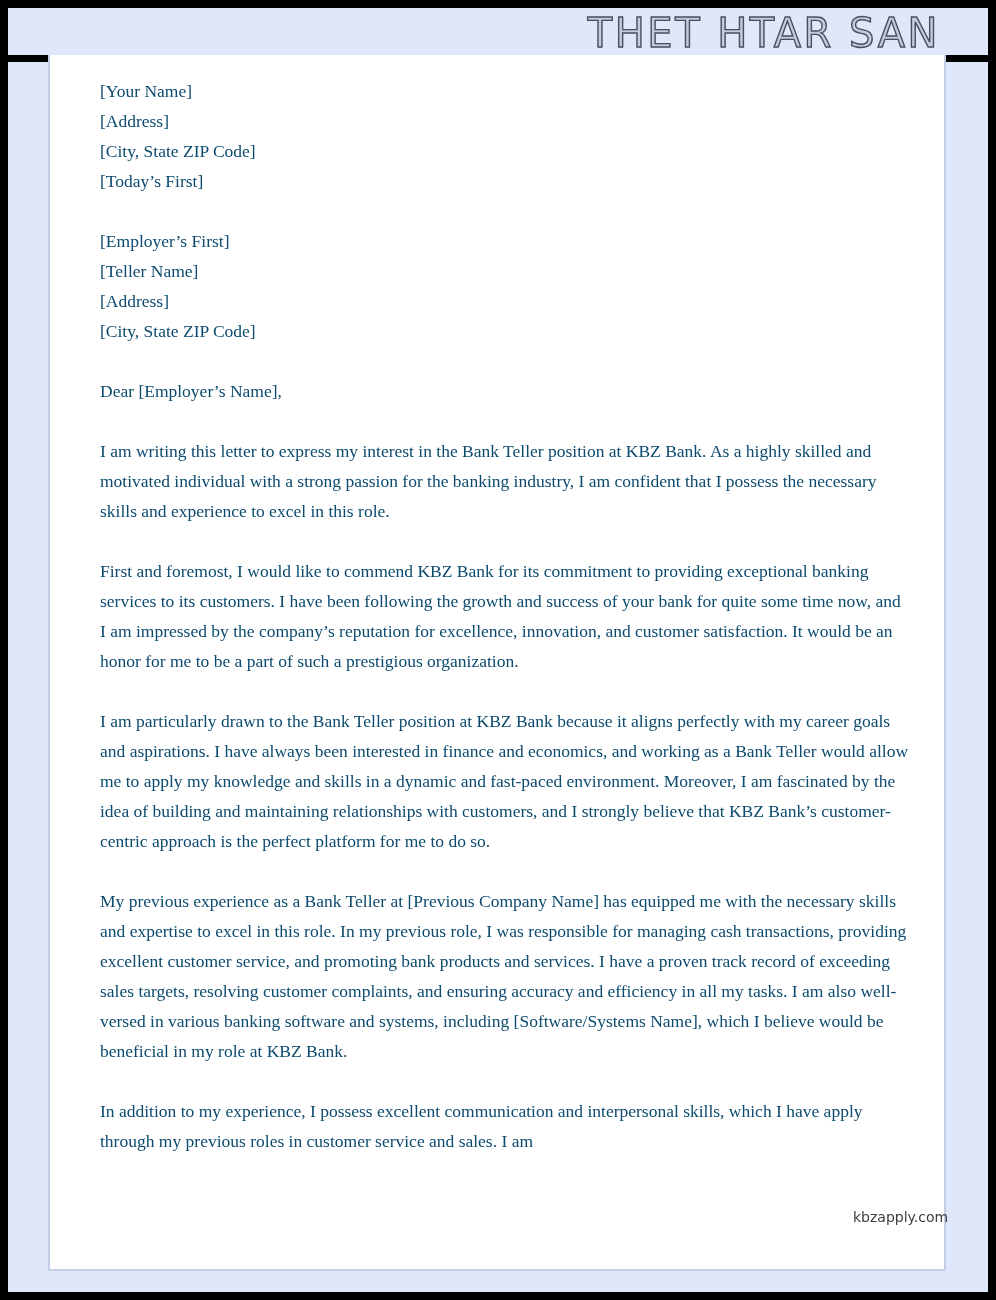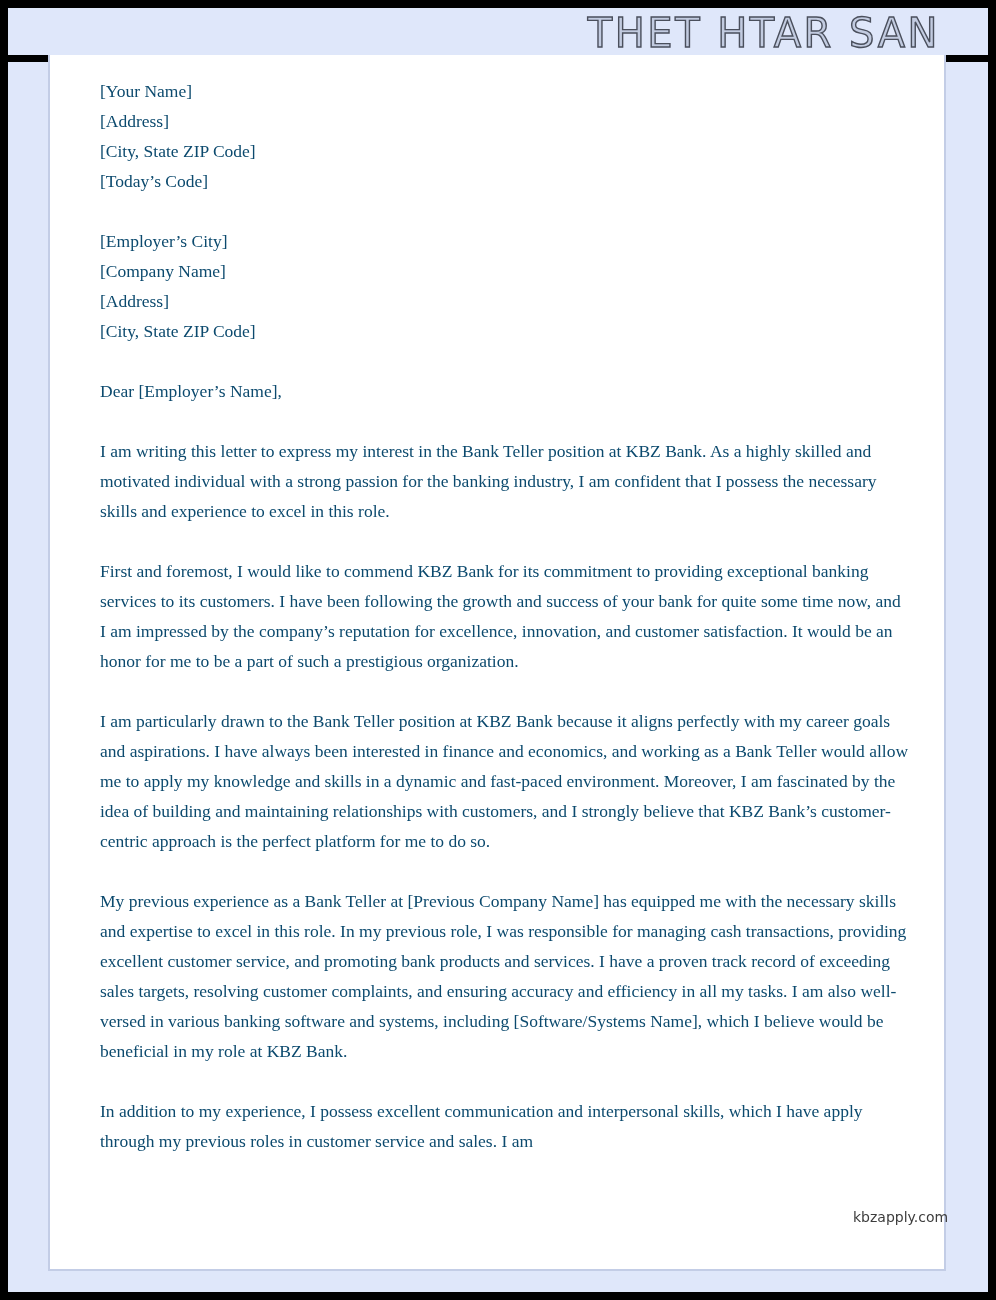--- a/index.html
+++ b/index.html
@@ -144,26 +144,26 @@
     <div class="header-rule"></div>
 
     <div class="letter-sheet"></div>
 
     <div class="letter-body">
 
       <div class="addr-block">
         <span class="addr-line">[Your Name]</span>
         <span class="addr-line">[Address]</span>
         <span class="addr-line">[City, State ZIP Code]</span>
-        <span class="addr-line">[Today’s Code]</span>
+        <span class="addr-line">[Today’s First]</span>
       </div>
 
       <div class="addr-block">
-        <span class="addr-line">[Employer’s City]</span>
-        <span class="addr-line">[Company Name]</span>
+        <span class="addr-line">[Employer’s First]</span>
+        <span class="addr-line">[Teller Name]</span>
         <span class="addr-line">[Address]</span>
         <span class="addr-line">[City, State ZIP Code]</span>
       </div>
 
       <div class="salutation">Dear [Employer’s Name],</div>
 
       <p class="letter-para">I am writing this letter to express my interest in the Bank Teller position at KBZ Bank. As a highly skilled and motivated individual with a strong passion for the banking industry, I am confident that I possess the necessary skills and experience to excel in this role.</p>
       <p class="letter-para">First and foremost, I would like to commend KBZ Bank for its commitment to providing exceptional banking services to its customers. I have been following the growth and success of your bank for quite some time now, and I am impressed by the company’s reputation for excellence, innovation, and customer satisfaction. It would be an honor for me to be a part of such a prestigious organization.</p>
       <p class="letter-para">I am particularly drawn to the Bank Teller position at KBZ Bank because it aligns perfectly with my career goals and aspirations. I have always been interested in finance and economics, and working as a Bank Teller would allow me to apply my knowledge and skills in a dynamic and fast-paced environment. Moreover, I am fascinated by the idea of building and maintaining relationships with customers, and I strongly believe that KBZ Bank’s customer-centric approach is the perfect platform for me to do so.</p>
       <p class="letter-para">My previous experience as a Bank Teller at [Previous Company Name] has equipped me with the necessary skills and expertise to excel in this role. In my previous role, I was responsible for managing cash transactions, providing excellent customer service, and promoting bank products and services. I have a proven track record of exceeding sales targets, resolving customer complaints, and ensuring accuracy and efficiency in all my tasks. I am also well-versed in various banking software and systems, including [Software/Systems Name], which I believe would be beneficial in my role at KBZ Bank.</p>

